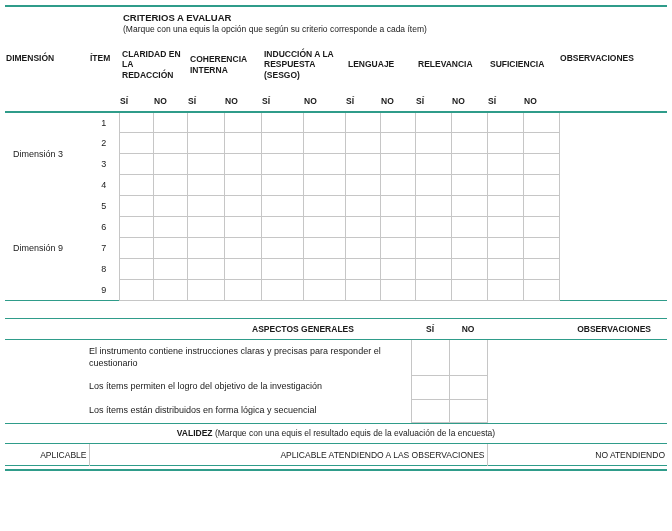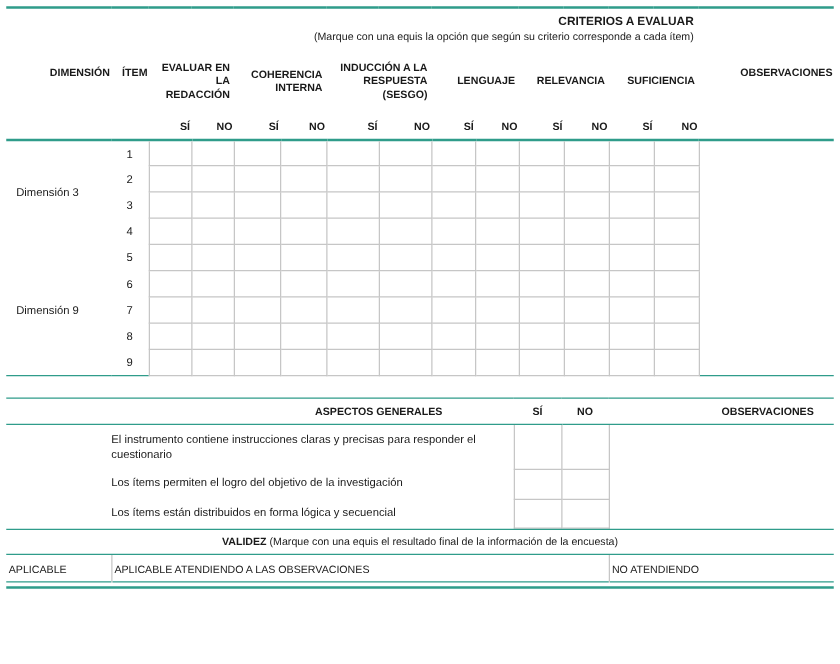--- a/index.html
+++ b/index.html
@@ -10,21 +10,21 @@
     font-family:"Liberation Sans",sans-serif;
     color:#1a1a1a;
     padding:5px;
     overflow:hidden;
   }
   table{border-collapse:collapse;table-layout:fixed;width:662px}
 
   
   .crit{border-top:2px solid var(--accent);border-bottom:1px solid var(--accent)}
   .crit th{
-    font-weight:bold;font-size:8.5px;text-align:right;vertical-align:middle;
+    font-weight:bold;font-size:8.5px;text-align:left;vertical-align:middle;
     line-height:1.25;padding:1px;
   }
   .crit .title-cell{padding:5px 4px 3px}
   .title-main{font-size:9.5px;font-weight:bold}
   .title-sub{font-size:8.5px;font-weight:normal;margin-top:0}
   .crit tr.groups th{height:54px;padding:2px 3px}
   .crit tr.sino th{height:20px;border-bottom:2px solid var(--accent)}
   .crit th.vspan{border-bottom:2px solid var(--accent)}
   .crit tbody tr{height:21px}
   .crit tbody td{font-size:9px;vertical-align:middle}
@@ -44,21 +44,21 @@
   .asp td.stmt{font-size:9px;text-align:left;padding:6px 10px 6px 84px;line-height:1.3}
   .asp td.box{border:1px solid var(--grid)}
 
   
   .validez{
     width:662px;border-top:1px solid var(--accent);border-bottom:1px solid var(--accent);
     text-align:center;font-size:8.5px;padding:4px 0 5px;
   }
   .v-label{font-weight:bold}
   .final{border-bottom:1px solid var(--accent)}
-  .final td{font-size:8.5px;text-align:left;vertical-align:middle;height:21px;padding:2px}
+  .final td{font-size:8.5px;text-align:right;vertical-align:middle;height:21px;padding:2px}
   .final td + td{border-left:1px solid var(--grid)}
   .bottom-rule{width:662px;border-top:2px solid var(--accent);margin-top:3px;height:2px}
 </style>
 </head>
 <body>
 
 <table class="crit">
   <colgroup>
     <col style="width:84px">
       <col style="width:30px">
@@ -80,21 +80,21 @@
     <tr>
       <th rowspan="3" class="vspan">DIMENSIÓN</th>
       <th rowspan="3" class="vspan">ÍTEM</th>
       <th colspan="12" class="title-cell">
         <div class="title-main">CRITERIOS A EVALUAR</div>
         <div class="title-sub">(Marque con una equis la opción que según su criterio corresponde a cada ítem)</div>
       </th>
       <th rowspan="3" class="vspan">OBSERVACIONES</th>
     </tr>
     <tr class="groups">
-      <th colspan="2">EVALUAR EN LA REDACCIÓN</th>
+      <th colspan="2">CLARIDAD EN LA REDACCIÓN</th>
       <th colspan="2">COHERENCIA INTERNA</th>
       <th colspan="2">INDUCCIÓN A LA RESPUESTA (SESGO)</th>
       <th colspan="2">LENGUAJE</th>
       <th colspan="2">RELEVANCIA</th>
       <th colspan="2">SUFICIENCIA</th>
     </tr>
     <tr class="sino">
       <th>SÍ</th>
       <th>NO</th>
       <th>SÍ</th>
@@ -283,21 +283,21 @@
       <td class="stmt">Los ítems están distribuidos en forma lógica y secuencial</td>
       <td class="box"></td>
       <td class="box"></td>
       <td></td>
     </tr>
   </tbody>
 </table>
 
 <div class="validez">
   <span class="v-label">VALIDEZ</span>
-  <span>(Marque con una equis el resultado final de la información de la encuesta)</span>
+  <span>(Marque con una equis el resultado equis de la evaluación de la encuesta)</span>
 </div>
 
 <table class="final">
   <colgroup>
     <col style="width:84px">
       <col style="width:398px">
       <col style="width:180px">
   </colgroup>
   <tbody>
     <tr>

